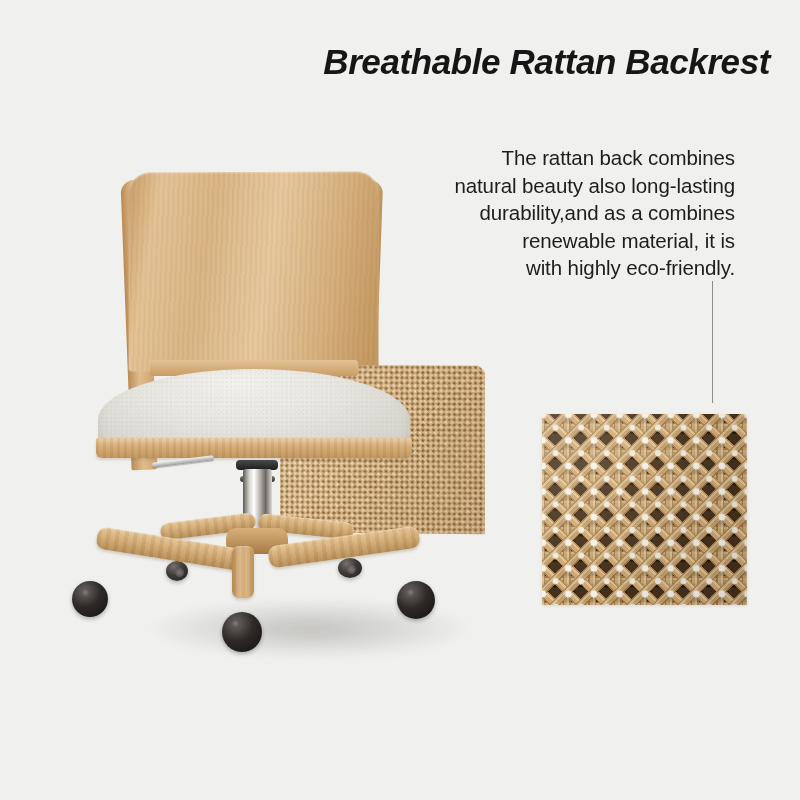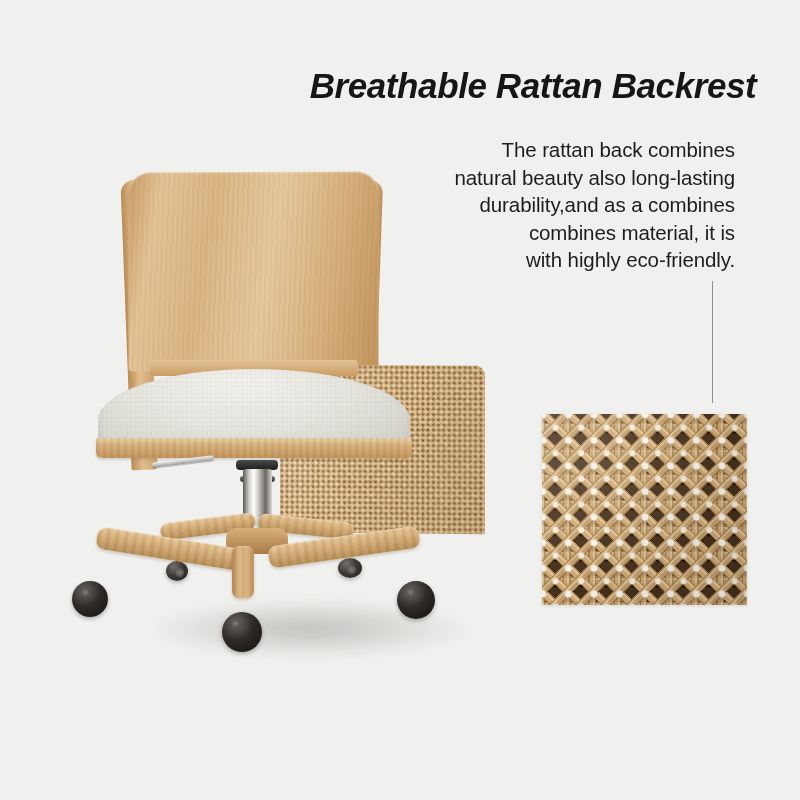--- a/index.html
+++ b/index.html
@@ -15,36 +15,36 @@
     overflow: hidden;
     background: #f0f0ee;
     font-family: "Liberation Sans", sans-serif;
     -webkit-font-smoothing: antialiased;
   }
 
   
   #headline {
     position: absolute;
     left: 296px;
-    top: 68px;
+    top: 44px;
     width: 474px;
-    text-align: center;
+    text-align: right;
     font-family: "Liberation Sans", sans-serif;
     font-size: 35px;
     font-weight: bold;
     font-style: italic;
     letter-spacing: -0.4px;
     color: #161616;
     white-space: nowrap;
     line-height: 1.05;
   }
   #bodycopy {
     position: absolute;
     left: 380px;
-    top: 136px;
+    top: 144px;
     width: 355px;
     text-align: right;
     font-family: "Liberation Sans", sans-serif;
     font-size: 20.5px;
     font-weight: 400;
     line-height: 27.5px;
     color: #1d1d1d;
     letter-spacing: -0.1px;
   }
 
@@ -374,21 +374,21 @@
     <div class="caster caster-r"></div>
     <div class="caster caster-c"></div>
   </div>
 
   <div id="headline">Breathable Rattan Backrest</div>
 
   <div id="bodycopy">
     <div>The rattan back combines</div>
     <div>natural beauty also long-lasting</div>
     <div>durability,and as a combines</div>
-    <div>combines material, it is</div>
+    <div>renewable material, it is</div>
     <div>with highly eco-friendly.</div>
   </div>
 
   <div id="connector"></div>
 
   <div id="swatch">
     <div class="cane-holes"></div>
     <div class="cane-holes2"></div>
     <div class="cane-strands-h"></div>
     <div class="cane-strands-v"></div>

